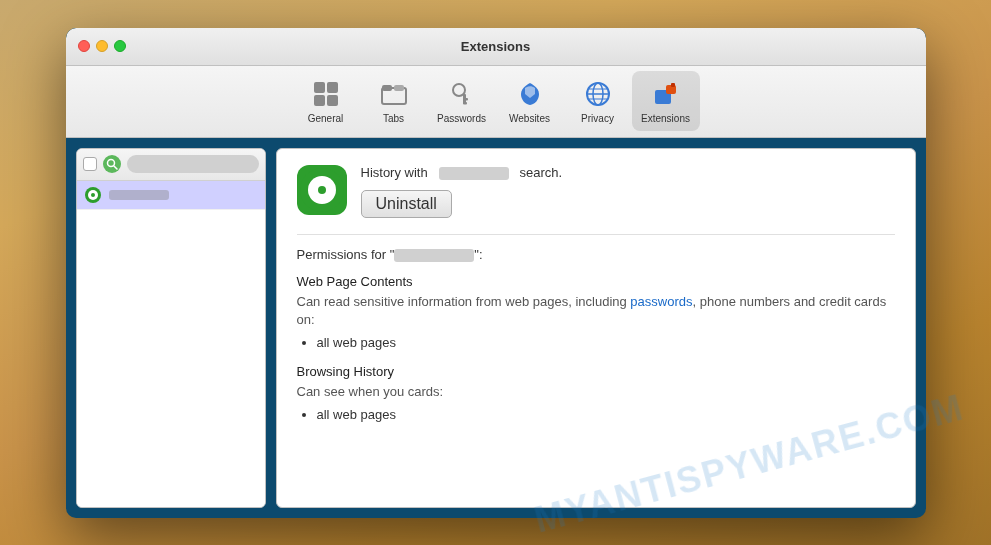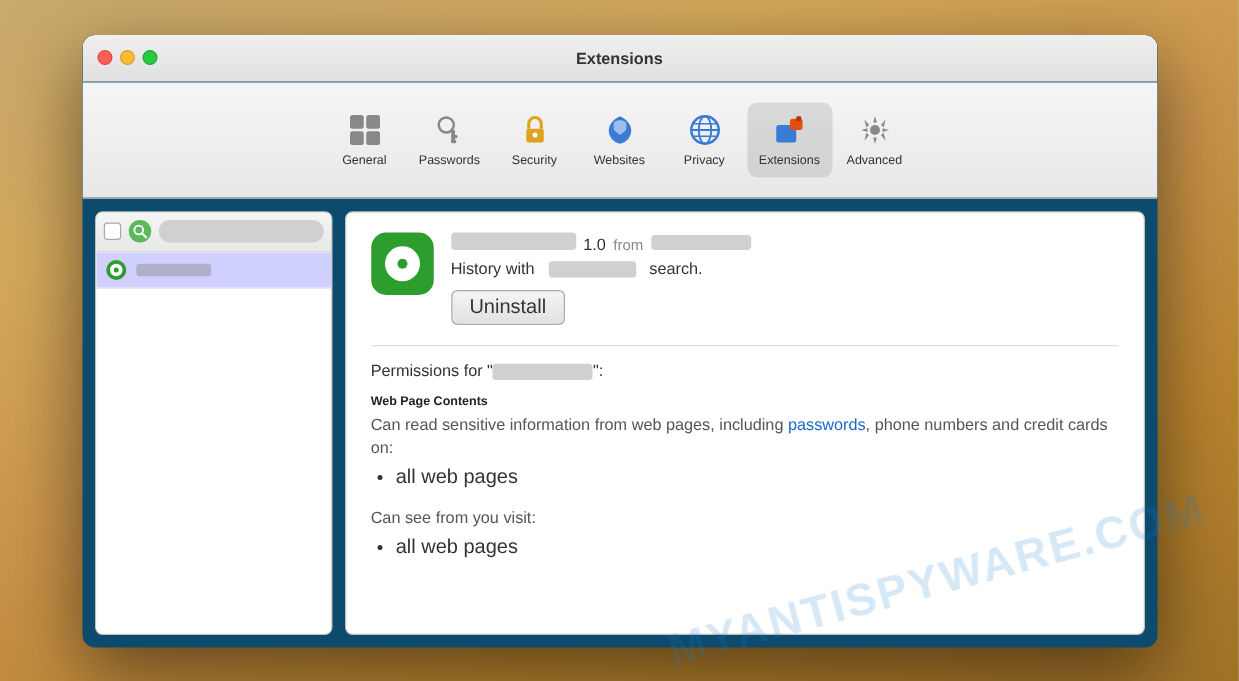--- a/index.html
+++ b/index.html
@@ -54,21 +54,21 @@
     .titlebar-title {
       position: absolute;
       left: 50%;
       transform: translateX(-50%);
       font-size: 13px;
       font-weight: 600;
       color: #333;
     }
 
     .toolbar {
-      height: 93px;
+      height: 72px;
       background: linear-gradient(180deg, #f5f5f5 0%, #e8e8e8 100%);
       border-bottom: 1px solid #c0c0c0;
       display: flex;
       align-items: center;
       justify-content: center;
       gap: 0px;
       padding: 0 8px;
     }
 
     .toolbar-item {
@@ -286,42 +286,42 @@
       background: #d0d0d0;
       border-radius: 3px;
       vertical-align: middle;
     }
 
     .permission-section {
       margin-bottom: 14px;
     }
 
     .permission-title {
-      font-size: 10px;
-      font-weight: 700;
+      font-size: 13px;
+      font-weight: 400;
       color: #222;
       margin-bottom: 4px;
     }
 
     .permission-desc {
       font-size: 13px;
       color: #555;
       margin-bottom: 6px;
       line-height: 1.4;
     }
 
     .permission-desc a {
       color: #1a6ac8;
       text-decoration: none;
     }
 
     .permission-list {
       list-style: disc;
       margin-left: 20px;
-      font-size: 16px;
+      font-size: 13px;
       color: #333;
     }
 
     
     .watermark {
       position: fixed;
       bottom: 60px;
       right: 20px;
       font-size: 36px;
       font-weight: 900;
@@ -353,45 +353,45 @@
         <svg width="28" height="28" viewBox="0 0 28 28">
           <rect x="2" y="2" width="11" height="11" rx="2" fill="#888"></rect>
           <rect x="15" y="2" width="11" height="11" rx="2" fill="#888"></rect>
           <rect x="2" y="15" width="11" height="11" rx="2" fill="#888"></rect>
           <rect x="15" y="15" width="11" height="11" rx="2" fill="#888"></rect>
         </svg>
       </div>
       <span class="toolbar-label">General</span>
     </div>
 
+    <div class="toolbar-item">
+      <div class="toolbar-icon">
+        <svg width="28" height="28" viewBox="0 0 28 28">
+          <rect x="2" y="8" width="24" height="16" rx="2" fill="none" stroke="#888" stroke-width="2"></rect>
+          <rect x="2" y="5" width="10" height="6" rx="2" fill="#888"></rect>
+          <rect x="14" y="5" width="10" height="6" rx="2" fill="#aaa"></rect>
+        </svg>
+      </div>
+      <span class="toolbar-label">Tabs</span>
+    </div>
 
 
     <div class="toolbar-item">
       <div class="toolbar-icon">
         <svg width="28" height="28" viewBox="0 0 28 28">
           <circle cx="11" cy="10" r="6" fill="none" stroke="#888" stroke-width="2"></circle>
           <rect x="15" y="14" width="3" height="10" rx="1" fill="#888"></rect>
           <rect x="15" y="18" width="5" height="2.5" rx="1" fill="#888"></rect>
           <rect x="15" y="22" width="4" height="2.5" rx="1" fill="#888"></rect>
         </svg>
       </div>
       <span class="toolbar-label">Passwords</span>
     </div>
 
 
-    <div class="toolbar-item">
-      <div class="toolbar-icon">
-        <svg width="28" height="28" viewBox="0 0 28 28">
-          <rect x="7" y="13" width="14" height="11" rx="2" fill="#e0a020"></rect>
-          <path d="M9 13 V9 A5 5 0 0 1 19 9 V13" fill="none" stroke="#e0a020" stroke-width="2.5"></path>
-          <circle cx="14" cy="18" r="2" fill="white"></circle>
-        </svg>
-      </div>
-      <span class="toolbar-label">Security</span>
-    </div>
 
     <div class="toolbar-item">
       <div class="toolbar-icon">
         <svg width="28" height="28" viewBox="0 0 28 28">
           <path d="M14 3 C14 3 5 7 5 14 C5 20 9 24 14 25 C19 24 23 20 23 14 C23 7 14 3 14 3Z" fill="#3a7bd5"></path>
           <path d="M9 14 L9 8 C9 8 14 4 19 8 L19 14 L14 18 Z" fill="white" opacity="0.5"></path>
         </svg>
       </div>
       <span class="toolbar-label">Websites</span>
     </div>
@@ -413,36 +413,20 @@
       <div class="toolbar-icon">
         <svg width="28" height="28" viewBox="0 0 28 28">
           <rect x="3" y="10" width="16" height="14" rx="2" fill="#3a7bd5"></rect>
           <rect x="14" y="5" width="10" height="9" rx="2" fill="#e05010"></rect>
           <rect x="19" y="3" width="4" height="4" rx="1" fill="#c03000"></rect>
         </svg>
       </div>
       <span class="toolbar-label">Extensions</span>
     </div>
 
-    <div class="toolbar-item">
-      <div class="toolbar-icon">
-        <svg width="28" height="28" viewBox="0 0 28 28">
-          <circle cx="14" cy="14" r="4" fill="#888"></circle>
-          <path d="M14 3 L15.5 8 L12.5 8 Z" fill="#888"></path>
-          <path d="M14 25 L15.5 20 L12.5 20 Z" fill="#888"></path>
-          <path d="M3 14 L8 15.5 L8 12.5 Z" fill="#888"></path>
-          <path d="M25 14 L20 15.5 L20 12.5 Z" fill="#888"></path>
-          <path d="M5.5 5.5 L9.2 9.8 L7.1 11.9 Z" fill="#888"></path>
-          <path d="M22.5 22.5 L18.8 18.2 L20.9 16.1 Z" fill="#888"></path>
-          <path d="M22.5 5.5 L18.8 9.8 L20.9 11.9 Z" fill="#888"></path>
-          <path d="M5.5 22.5 L9.2 18.2 L7.1 16.1 Z" fill="#888"></path>
-        </svg>
-      </div>
-      <span class="toolbar-label">Advanced</span>
-    </div>
 
   </div>
 
   <div class="content-area">
 
     <div class="sidebar">
       <div class="sidebar-toolbar">
         <div class="sidebar-checkbox"></div>
         <div class="sidebar-search-icon">
           <svg width="12" height="12" viewBox="0 0 12 12">
@@ -468,26 +452,20 @@
 
       <div class="extension-header">
         <div class="extension-icon">
           <div style="width:44px;height:44px;background:#2d9e2d;border-radius:50%;display:flex;align-items:center;justify-content:center;">
             <div style="width:28px;height:28px;background:white;border-radius:50%;display:flex;align-items:center;justify-content:center;">
               <div style="width:8px;height:8px;background:#2d9e2d;border-radius:50%;"></div>
             </div>
           </div>
         </div>
         <div class="extension-info">
-          <div class="extension-name-line">
-            <span class="extension-name-redacted"></span>
-            <span class="extension-version">1.0</span>
-            <span class="extension-from">from</span>
-            <span class="extension-from-redacted"></span>
-          </div>
           <div class="extension-search-line">
             <span>History with</span>
             <span>&nbsp;</span>
             <span class="extension-search-redacted"></span>
             <span>&nbsp;</span>
             <span>search.</span>
           </div>
           <button class="uninstall-btn">Uninstall</button>
         </div>
       </div>
@@ -502,21 +480,22 @@
         <div class="permission-title">Web Page Contents</div>
         <div class="permission-desc">
           Can read sensitive information from web pages, including <a>passwords</a>, phone numbers and credit cards on:
         </div>
         <ul class="permission-list">
           <li>all web pages</li>
         </ul>
       </div>
 
       <div class="permission-section">
-        <div class="permission-desc">Can see from you visit:</div>
+        <div class="permission-title">Browsing History</div>
+        <div class="permission-desc">Can see when you cards:</div>
         <ul class="permission-list">
           <li>all web pages</li>
         </ul>
       </div>
 
     </div>
 
   </div>
 </div>
 

